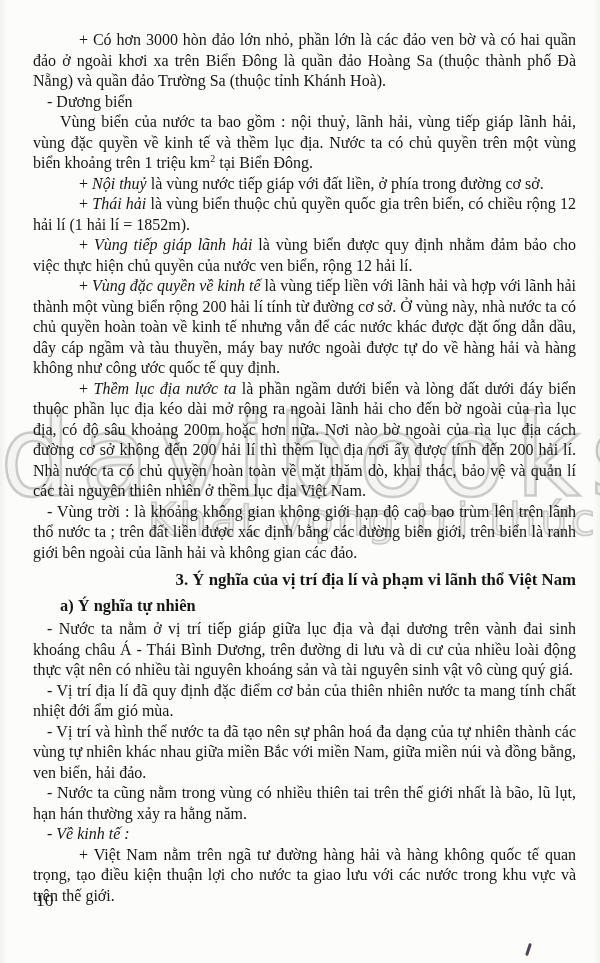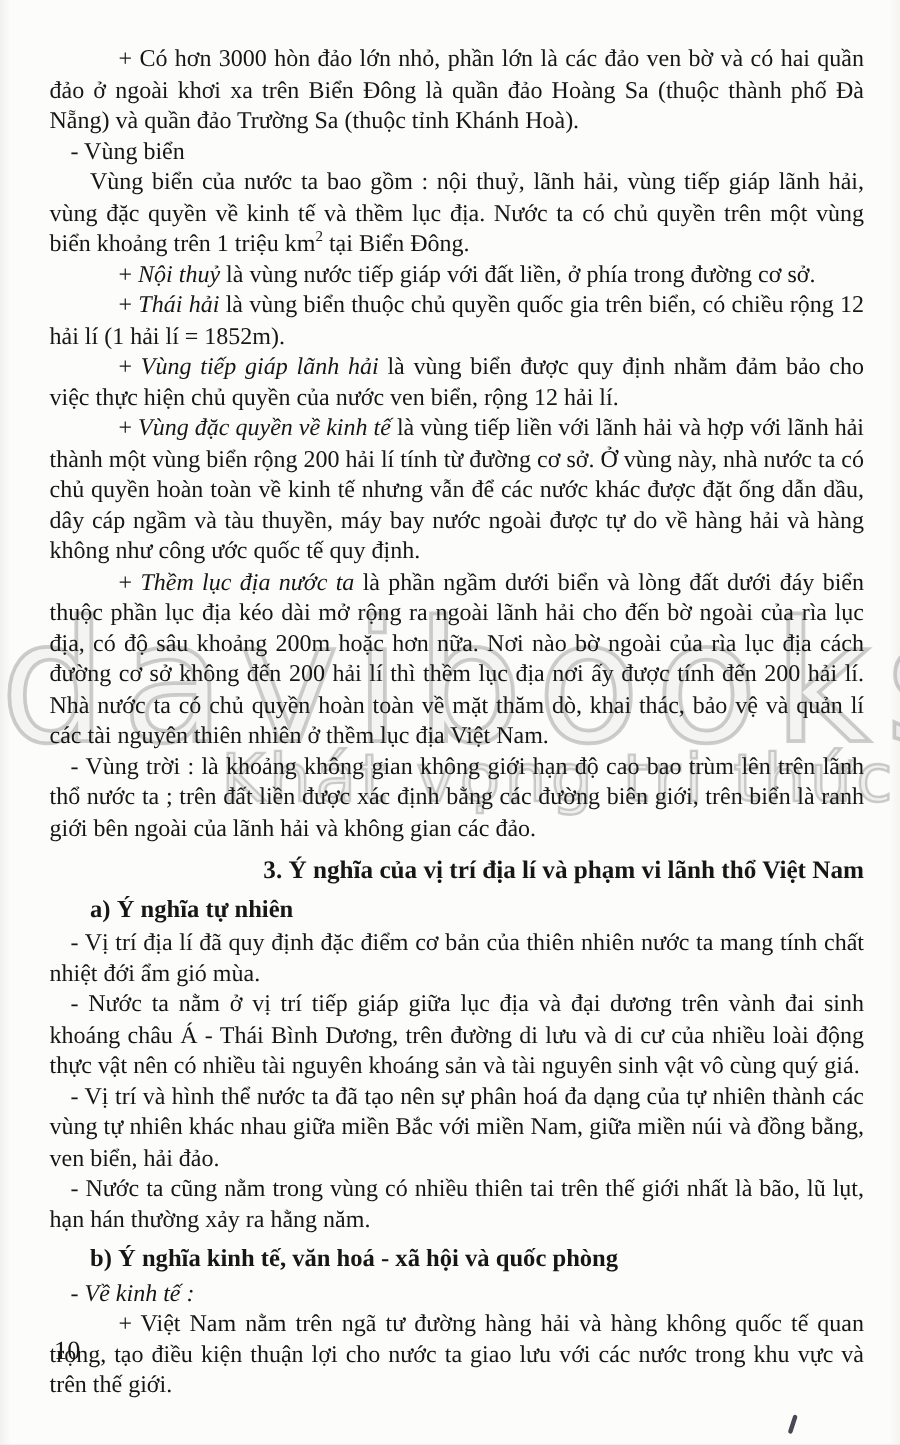--- a/index.html
+++ b/index.html
@@ -78,46 +78,45 @@
 
   <div class="wm">
     <div class="wm-brand">davibooks</div>
     <div class="wm-slogan">Khát vọng tri thức</div>
   </div>
 
   <div class="text">
 
     <p class="ind-plus">+ Có hơn 3000 hòn đảo lớn nhỏ, phần lớn là các đảo ven bờ và có hai quần đảo ở ngoài khơi xa trên Biển Đông là quần đảo Hoàng Sa (thuộc thành phố Đà Nẵng) và quần đảo Trường Sa (thuộc tỉnh Khánh Hoà).</p>
 
-    <p class="ind-dash">- Vùng biển</p>
+    <p class="ind-dash">- Dương biển</p>
 
     <p class="ind-std"><span>Vùng biển của nước ta bao gồm : nội thuỷ, lãnh hải, vùng tiếp giáp lãnh hải, vùng đặc quyền về kinh tế và thềm lục địa. Nước ta có chủ quyền trên một vùng biển khoảng trên 1 triệu km</span><sup>2</sup><span> tại Biển Đông.</span></p>
 
     <p class="ind-plus"><span>+ </span><span class="term">Nội thuỷ</span><span> là vùng nước tiếp giáp với đất liền, ở phía trong đường cơ sở.</span></p>
 
     <p class="ind-plus"><span>+ </span><span class="term">Thái hải</span><span> là vùng biển thuộc chủ quyền quốc gia trên biển, có chiều rộng 12 hải lí (1 hải lí = 1852m).</span></p>
 
     <p class="ind-plus"><span>+ </span><span class="term">Vùng tiếp giáp lãnh hải</span><span> là vùng biển được quy định nhằm đảm bảo cho việc thực hiện chủ quyền của nước ven biển, rộng 12 hải lí.</span></p>
 
     <p class="ind-plus"><span>+ </span><span class="term">Vùng đặc quyền về kinh tế</span><span> là vùng tiếp liền với lãnh hải và hợp với lãnh hải thành một vùng biển rộng 200 hải lí tính từ đường cơ sở. Ở vùng này, nhà nước ta có chủ quyền hoàn toàn về kinh tế nhưng vẫn để các nước khác được đặt ống dẫn dầu, dây cáp ngầm và tàu thuyền, máy bay nước ngoài được tự do về hàng hải và hàng không như công ước quốc tế quy định.</span></p>
 
     <p class="ind-plus"><span>+ </span><span class="term">Thềm lục địa nước ta</span><span> là phần ngầm dưới biển và lòng đất dưới đáy biển thuộc phần lục địa kéo dài mở rộng ra ngoài lãnh hải cho đến bờ ngoài của rìa lục địa, có độ sâu khoảng 200m hoặc hơn nữa. Nơi nào bờ ngoài của rìa lục địa cách đường cơ sở không đến 200 hải lí thì thềm lục địa nơi ấy được tính đến 200 hải lí. Nhà nước ta có chủ quyền hoàn toàn về mặt thăm dò, khai thác, bảo vệ và quản lí các tài nguyên thiên nhiên ở thềm lục địa Việt Nam.</span></p>
 
     <p class="ind-dash">- Vùng trời : là khoảng không gian không giới hạn độ cao bao trùm lên trên lãnh thổ nước ta ; trên đất liền được xác định bằng các đường biên giới, trên biển là ranh giới bên ngoài của lãnh hải và không gian các đảo.</p>
 
     <p class="h-num">3. Ý nghĩa của vị trí địa lí và phạm vi lãnh thổ Việt Nam</p>
 
     <p class="h-sub">a) Ý nghĩa tự nhiên</p>
 
+    <p class="ind-dash">- Nước ta nằm ở vị trí tiếp giáp giữa lục địa và đại dương trên vành đai sinh khoáng châu Á - Thái Bình Dương, trên đường di lưu và di cư của nhiều loài động thực vật nên có nhiều tài nguyên khoáng sản và tài nguyên sinh vật vô cùng quý giá.</p>
     <p class="ind-dash">- Vị trí địa lí đã quy định đặc điểm cơ bản của thiên nhiên nước ta mang tính chất nhiệt đới ẩm gió mùa.</p>
-    <p class="ind-dash">- Nước ta nằm ở vị trí tiếp giáp giữa lục địa và đại dương trên vành đai sinh khoáng châu Á - Thái Bình Dương, trên đường di lưu và di cư của nhiều loài động thực vật nên có nhiều tài nguyên khoáng sản và tài nguyên sinh vật vô cùng quý giá.</p>
     <p class="ind-dash">- Vị trí và hình thể nước ta đã tạo nên sự phân hoá đa dạng của tự nhiên thành các vùng tự nhiên khác nhau giữa miền Bắc với miền Nam, giữa miền núi và đồng bằng, ven biển, hải đảo.</p>
     <p class="ind-dash">- Nước ta cũng nằm trong vùng có nhiều thiên tai trên thế giới nhất là bão, lũ lụt, hạn hán thường xảy ra hằng năm.</p>
 
-    <p class="h-sub">b) Ý nghĩa kinh tế, văn hoá - xã hội và quốc phòng</p>
 
     <p class="ind-dash it">- Về kinh tế :</p>
 
     <p class="ind-plus">+ Việt Nam nằm trên ngã tư đường hàng hải và hàng không quốc tế quan trọng, tạo điều kiện thuận lợi cho nước ta giao lưu với các nước trong khu vực và trên thế giới.</p>
 
   </div>
 
   <div class="pagenum">10</div>
 
   <div class="ink-mark"></div>

